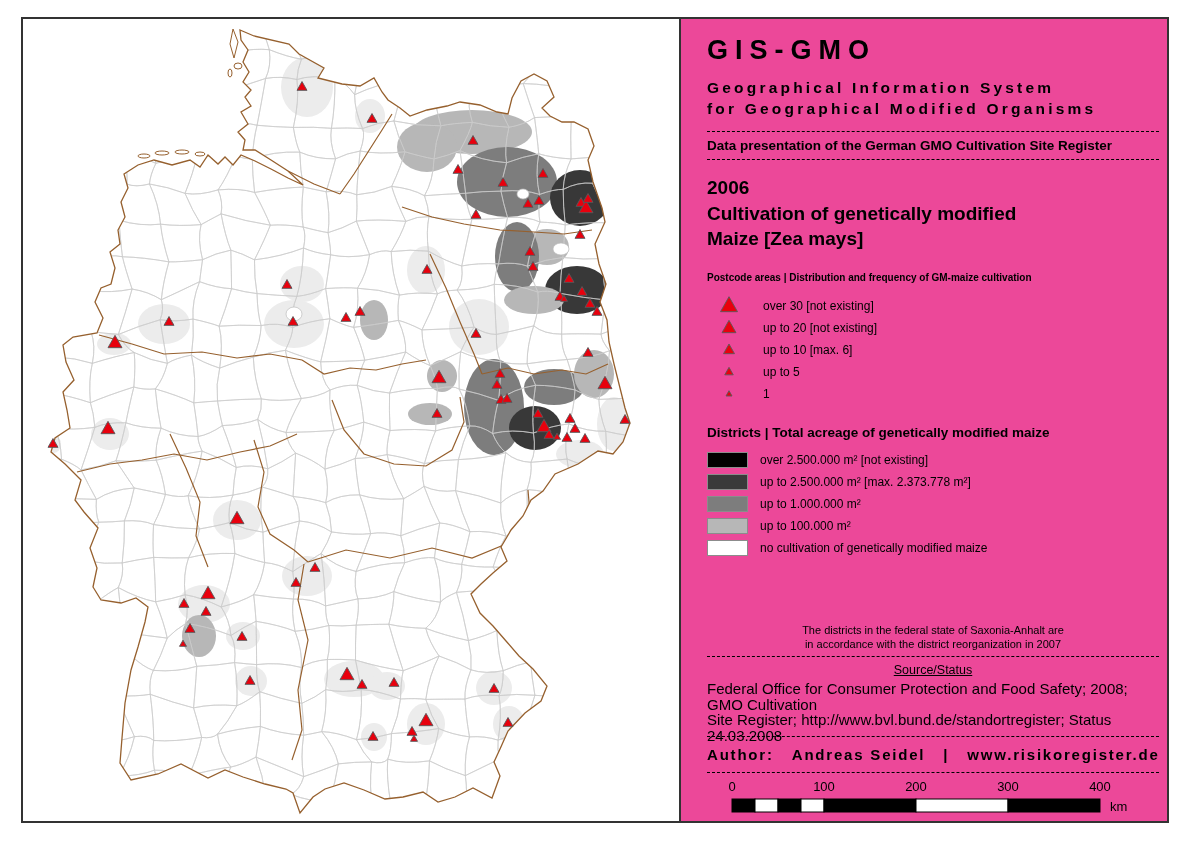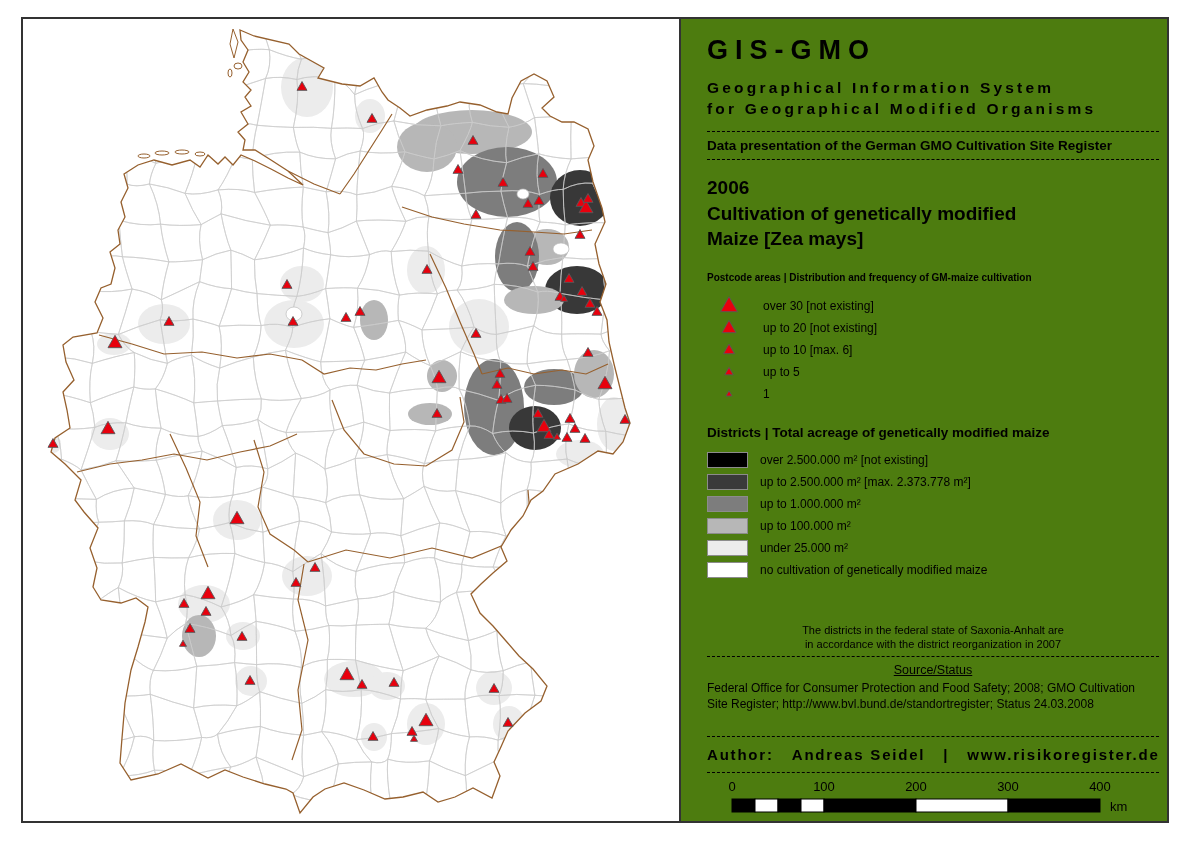--- a/index.html
+++ b/index.html
@@ -1,35 +1,35 @@
 <!DOCTYPE html>
 <html><head>
 <meta charset="utf-8">
 <style>
   html,body{margin:0;padding:0;background:#fff;font-family:"Liberation Sans","DejaVu Sans",sans-serif;}
   #page{position:relative;width:1190px;height:842px;background:#fff;overflow:hidden;}
   #frame{position:absolute;left:21px;top:17px;width:1144px;height:802px;border:2px solid #333;}
   #map-area{position:absolute;left:0;top:0;width:656px;height:802px;}
   #divider{position:absolute;left:656px;top:0;width:2px;height:802px;background:#333;}
-  #panel{position:absolute;left:658px;top:0;right:0;height:802px;background:#4d7c0f;}
+  #panel{position:absolute;left:658px;top:0;right:0;height:802px;background:#ec4899;}
   .px{position:absolute;left:26px;right:8px;}
   .dash{border-top:1px dashed #000;height:0;}
   .title{font-size:27px;font-weight:bold;letter-spacing:7px;}
   .subtitle{font-size:15.5px;font-weight:bold;letter-spacing:3.2px;line-height:21px;}
   .register{font-size:13.5px;font-weight:bold;}
   .maptitle{font-size:19px;font-weight:bold;line-height:25.5px;}
   .leghead{font-size:10px;font-weight:bold;}
   .leghead2{font-size:13.5px;font-weight:bold;}
   .legrow{display:flex;align-items:center;height:22px;}
   .legrow .lab{font-size:12px;margin-left:12px;}
   .tcell{width:44px;display:flex;justify-content:center;}
   .swatch{width:41px;height:16px;border:1px solid #8c8c8c;box-sizing:border-box;}
   .note{font-size:11px;line-height:13.5px;text-align:center;}
   .srchead{font-size:12.5px;text-decoration:underline;text-align:center;}
-  .srctext{font-size:12px;line-height:15.5px;}
+  .srctext{font-size:15px;line-height:15.5px;}
   .author{font-size:15px;font-weight:bold;letter-spacing:1.8px;white-space:nowrap;text-align:center;}
   .author .gap{display:inline-block;width:18px;}
 </style>
 </head>
 <body>
 
 <div id="page">
   <div id="frame">
 
     <div id="map-area">
@@ -253,24 +253,20 @@
           </div>
           <div class="legrow">
             <div class="swatch" style="background: rgb(125, 125, 125);"></div>
             <span class="lab">up to 1.000.000 m²</span>
           </div>
           <div class="legrow">
             <div class="swatch" style="background: rgb(183, 183, 183);"></div>
             <span class="lab">up to 100.000 m²</span>
           </div>
           <div class="legrow">
-            <div class="swatch" style="background: rgb(236, 236, 236);"></div>
-            <span class="lab">under 25.000 m²</span>
-          </div>
-          <div class="legrow">
             <div class="swatch" style="background: rgb(255, 255, 255);"></div>
             <span class="lab">no cultivation of genetically modified maize</span>
           </div>
         </div>
 
       <div class="px note" style="top:605px">
         <div>The districts in the federal state of Saxonia-Anhalt are</div>
         <div>in accordance with the district reorganization in 2007</div>
       </div>
 

